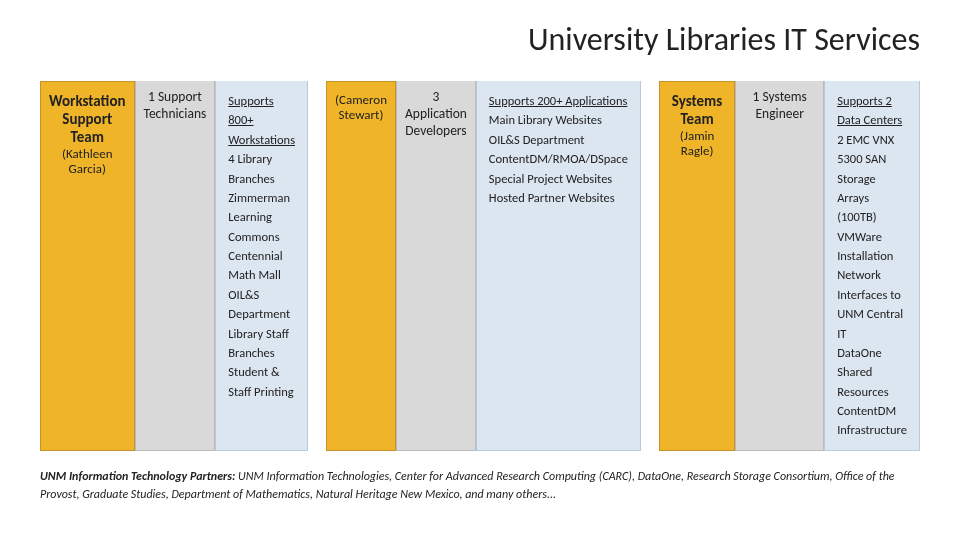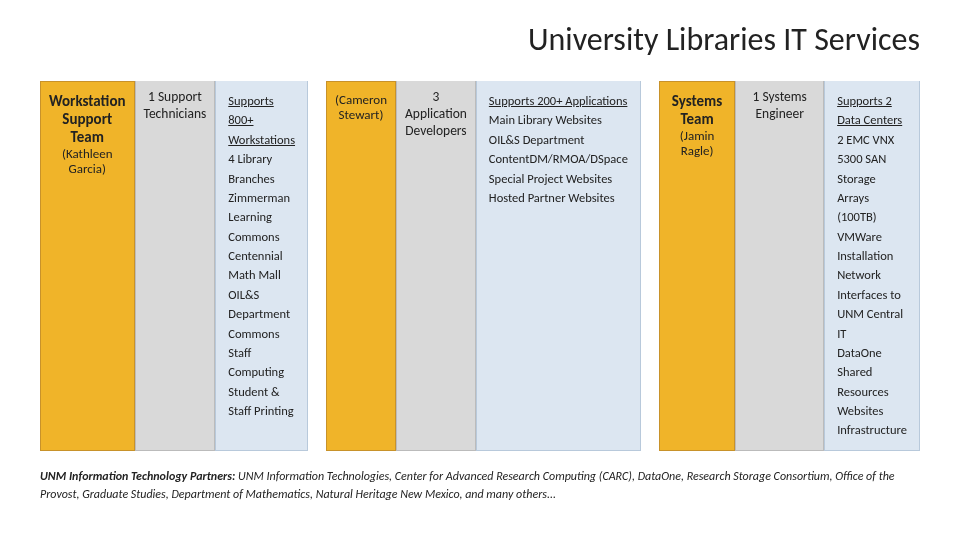--- a/index.html
+++ b/index.html
@@ -92,21 +92,21 @@
         <div class="team-name">Workstation Support Team</div>
         <div class="team-lead">(Kathleen Garcia)</div>
       </div>
       <div class="col-count">1 Support Technicians</div>
       <div class="col-details">
         <span class="detail-link">Supports 800+ Workstations</span>
         <span class="detail-item">4 Library Branches</span>
         <span class="detail-item">Zimmerman Learning Commons</span>
         <span class="detail-item">Centennial Math Mall</span>
         <span class="detail-item">OIL&amp;S Department</span>
-        <span class="detail-item">Commons Staff Computing</span>
+        <span class="detail-item">Library Staff Branches</span>
         <span class="detail-item">Student &amp; Staff Printing</span>
       </div>
     </div>
     <div class="col">
       <div class="col-header">
         <div class="team-lead">(Cameron Stewart)</div>
       </div>
       <div class="col-count">3 Application Developers</div>
       <div class="col-details">
         <span class="detail-link">Supports 200+ Applications</span>
@@ -123,20 +123,20 @@
         <div class="team-lead">(Jamin Ragle)</div>
       </div>
       <div class="col-count">1 Systems Engineer</div>
       <div class="col-details">
         <span class="detail-link">Supports 2 Data Centers</span>
         <span class="detail-item">2 EMC VNX 5300 SAN Storage Arrays</span>
         <span class="detail-item">(100TB)</span>
         <span class="detail-item">VMWare Installation</span>
         <span class="detail-item">Network Interfaces to UNM Central IT</span>
         <span class="detail-item">DataOne Shared Resources</span>
-        <span class="detail-item">Websites Infrastructure</span>
+        <span class="detail-item">ContentDM Infrastructure</span>
       </div>
     </div>
   </div>
 
 <div class="footer">
   <em><strong>UNM Information Technology Partners:</strong><span> UNM Information Technologies, Center for Advanced Research Computing (CARC), DataOne, Research Storage Consortium, Office of the Provost, Graduate Studies, Department of Mathematics, Natural Heritage New Mexico, and many others...</span></em>
 </div>
 
 </body></html>

